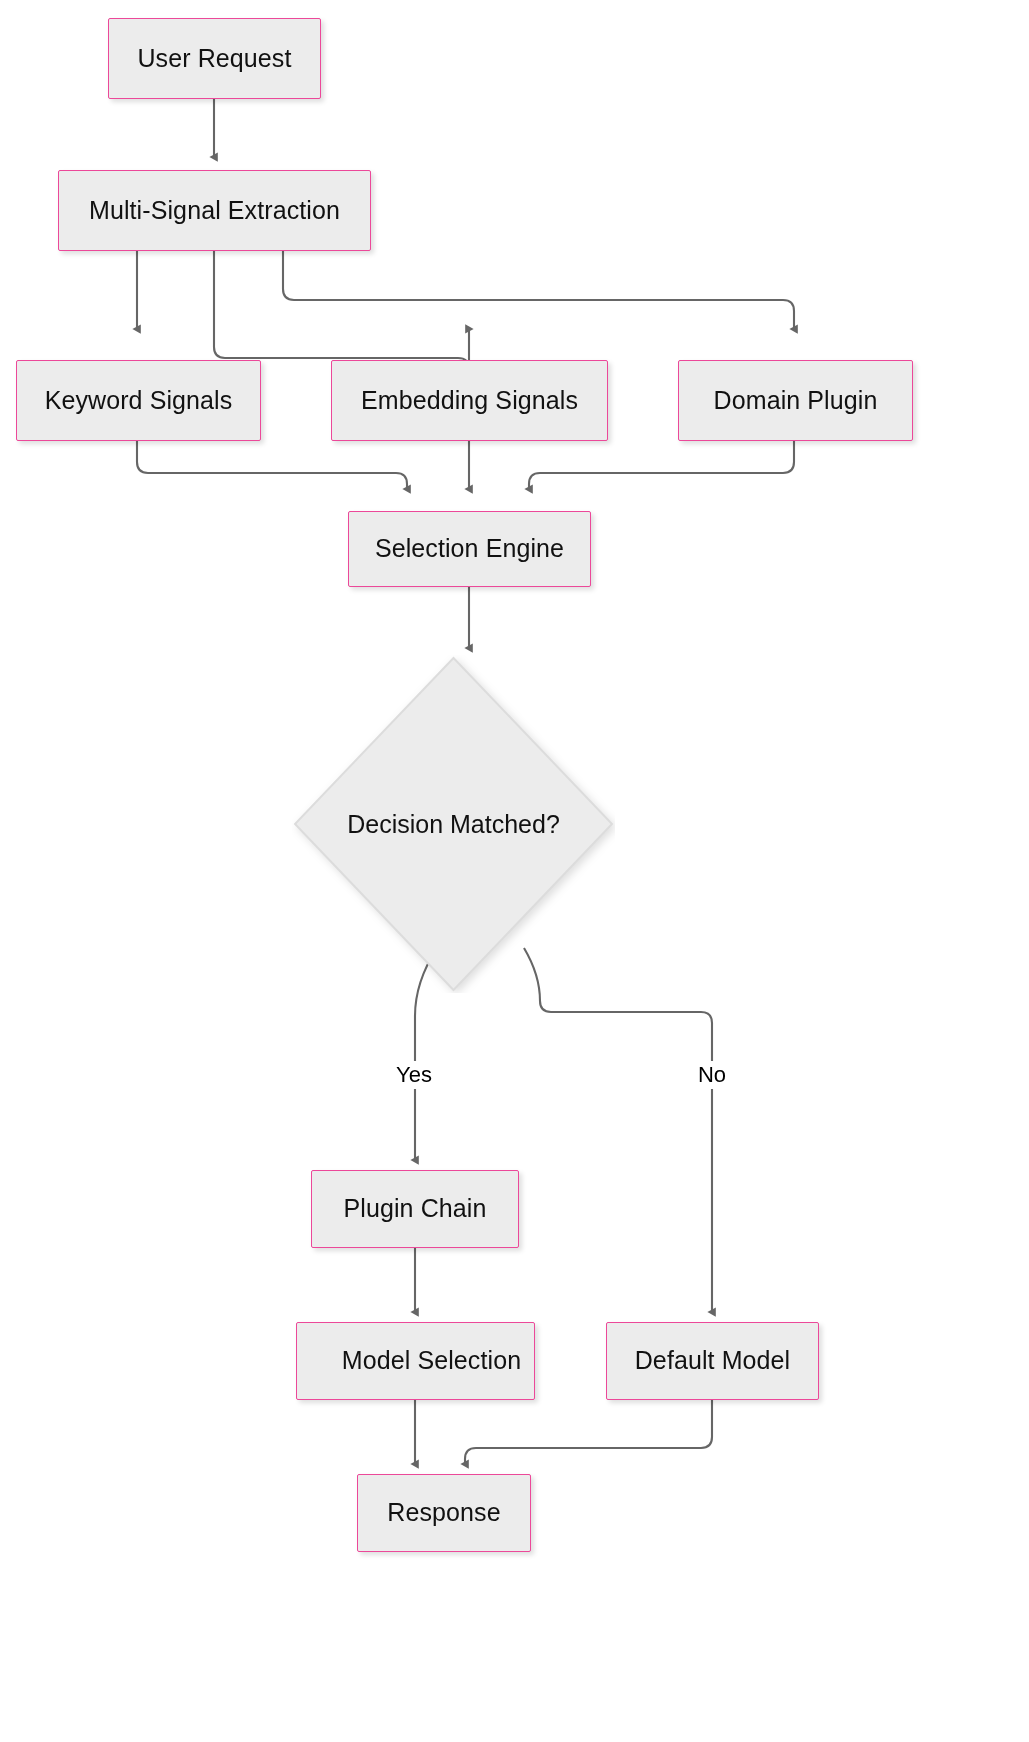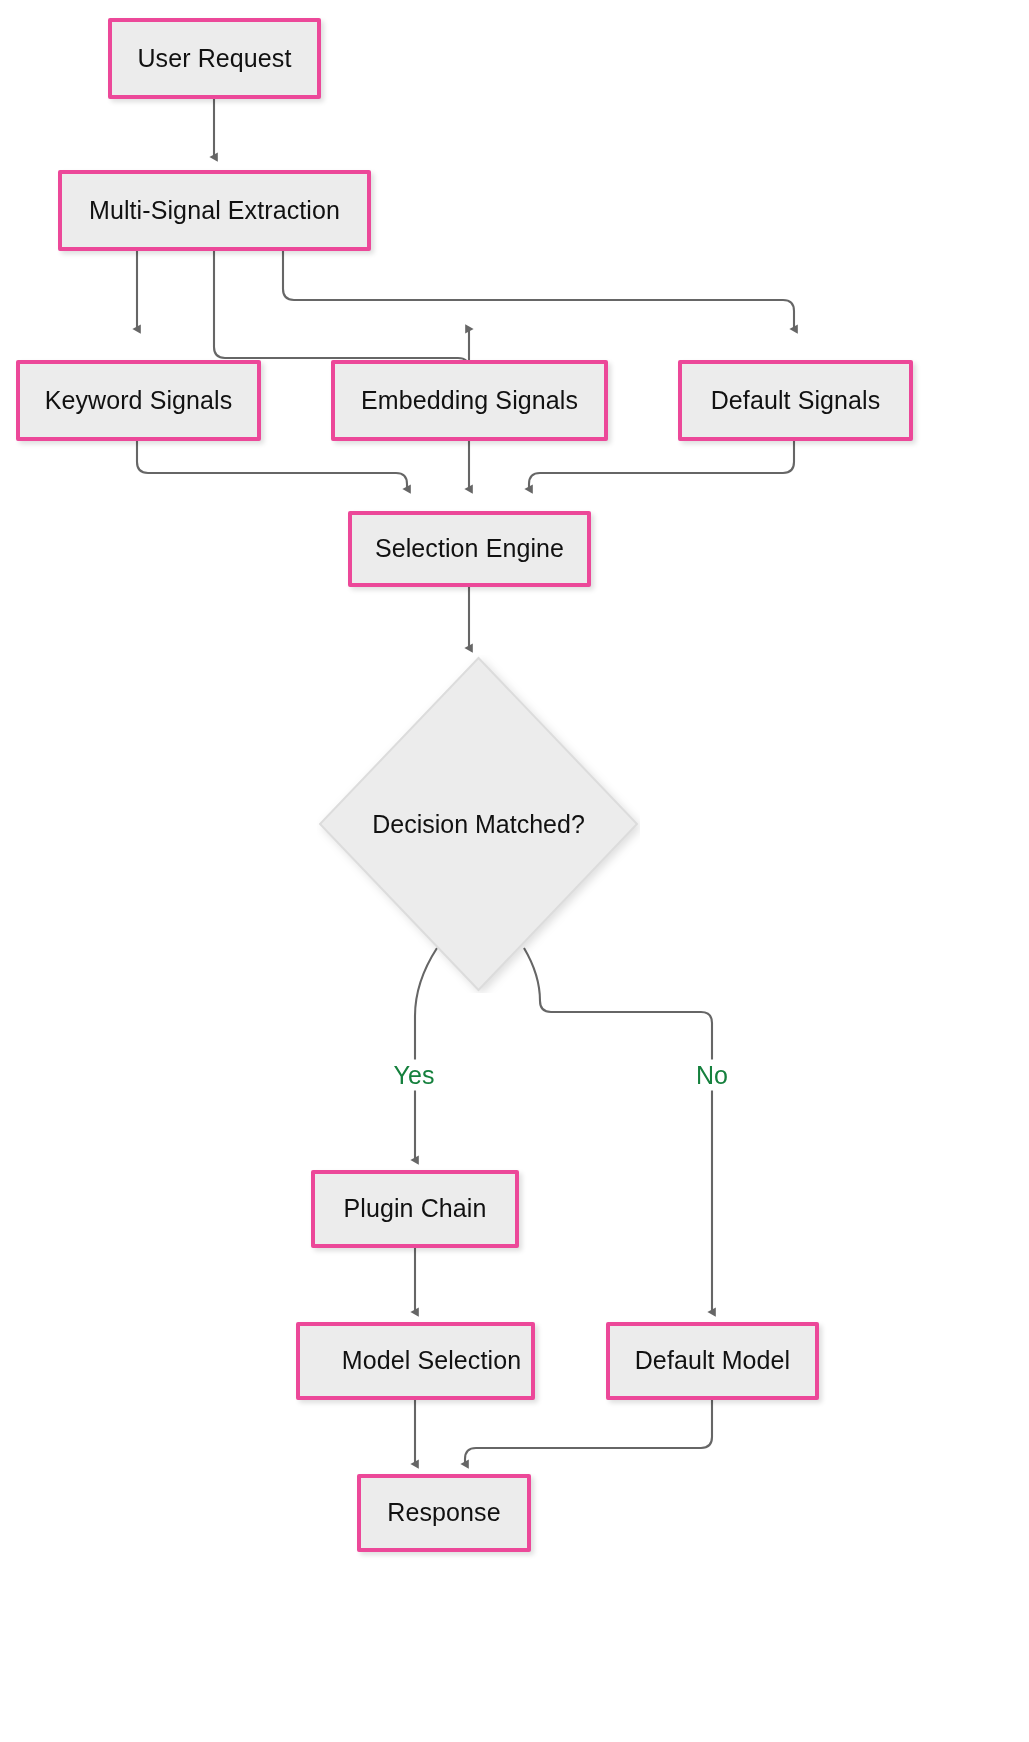--- a/index.html
+++ b/index.html
@@ -23,21 +23,21 @@
   #edge-layer {
     position: absolute;
     left: 0; top: 0;
     width: 1029px;
     height: 1742px;
   }
   .node {
     position: absolute;
     box-sizing: border-box;
     background: #ececec;
-    border: 4px solid #ec4899;
+    border: 1px solid #ec4899;
     border-radius: 2px;
     display: flex;
     align-items: center;
     justify-content: center;
     color: #111111;
     font-size: 25px;
     line-height: 1.1;
     letter-spacing: 0.1px;
     white-space: nowrap;
     box-shadow: 3px 3px 5px rgba(0,0,0,0.13);
@@ -57,22 +57,22 @@
   .diamond-label {
     position: relative;
     z-index: 2;
     color: #111111;
     font-size: 25px;
     white-space: nowrap;
   }
   .edge-label {
     position: absolute;
     background: #ffffff;
-    color: #15803d;
-    font-size: 25px;
+    color: #000000;
+    font-size: 22px;
     line-height: 1;
     padding: 3px 5px;
     white-space: nowrap;
     transform: translate(-50%, -50%);
     text-align: center;
   }
 </style>
 </head>
 <body>
 
@@ -125,28 +125,28 @@
 
   <div class="node" style="left:331px; top:360px; width:277px; height:81px;">
     <span>Embedding Signals</span>
   </div>
 
   <div class="node" style="left:16px; top:360px; width:245px; height:81px;">
     <span>Keyword Signals</span>
   </div>
 
   <div class="node" style="left:678px; top:360px; width:235px; height:81px;">
-    <span>Default Signals</span>
+    <span>Domain Plugin</span>
   </div>
 
   <div class="node" style="left:348px; top:511px; width:243px; height:76px;">
     <span>Selection Engine</span>
   </div>
 
-  <div class="diamond-wrap" style="left:317px; top:655px; width:323px; height:338px;">
+  <div class="diamond-wrap" style="left:292px; top:655px; width:323px; height:338px;">
     <svg class="diamond-shape" viewBox="0 0 323 338" preserveAspectRatio="none" xmlns="http://www.w3.org/2000/svg">
       <polygon points="161.5,3 320,169 161.5,335 3,169" fill="#ececec" stroke="#dcdcdc" stroke-width="2" style="filter: drop-shadow(3px 3px 4px rgba(0,0,0,0.13));"></polygon>
     </svg>
     <span class="diamond-label">Decision Matched?</span>
   </div>
 
   <div class="node" style="left:311px; top:1170px; width:208px; height:78px;">
     <span>Plugin Chain</span>
   </div>
 

